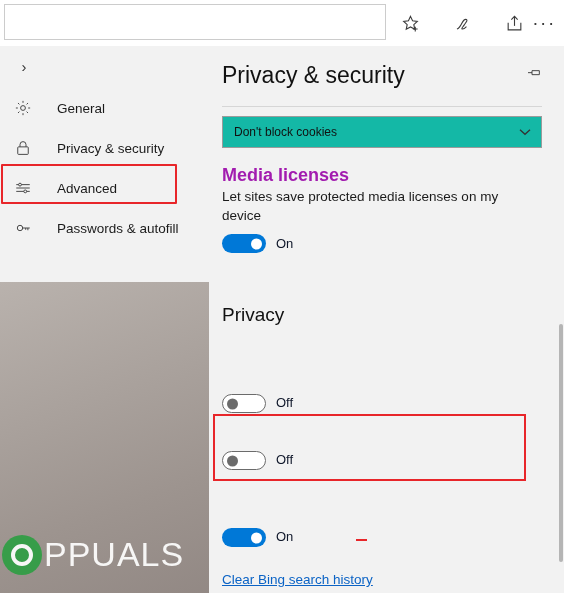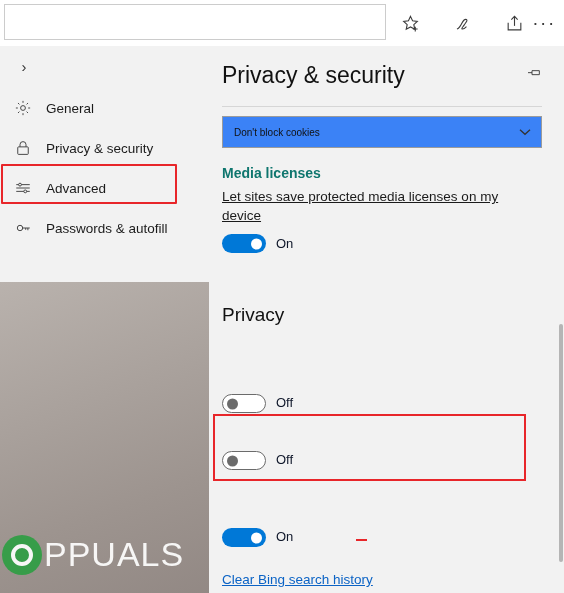--- a/index.html
+++ b/index.html
@@ -79,20 +79,21 @@
     width: 26px;
     display: flex;
     align-items: center;
     justify-content: flex-start;
     color: #444444;
   }
   .navitem .lbl {
     font-size: 13.5px;
     color: #1b1b1b;
     padding-left: 6px;
+    margin-left: 11px;
   }
   .nav-highlight {
     position: absolute;
     left: 1px; top: 118px;
     width: 176px; height: 40px;
     border: 2px solid #e8262a;
     box-sizing: border-box;
     border-radius: 1px;
   }
 
@@ -161,49 +162,48 @@
     position: absolute;
     left: 13px; top: 60px;
     width: 320px; height: 1px;
     background: #d6d6d6;
   }
 
   .combobox {
     position: absolute;
     left: 13px; top: 70px;
     width: 320px; height: 32px;
-    background: #3b82f6;
+    background: #14b8a6;
     border: 1px solid #9b9b9b;
     box-sizing: border-box;
     display: flex;
     align-items: center;
     padding-left: 11px;
-    font-size: 10px;
+    font-size: 12px;
     color: #111111;
   }
   .combobox .chev {
     position: absolute;
     right: 10px;
     color: #333333;
     font-size: 11px;
   }
 
   .sect-head {
     position: absolute;
-    font-size: 14px;
+    font-size: 18px;
     font-weight: bold;
-    color: #0f766e;
+    color: #a21caf;
   }
   .sect-sub {
     position: absolute;
     font-size: 13.5px;
     color: #1b1b1b;
     line-height: 19px;
     width: 300px;
-    text-decoration: underline;
   }
   .big-head {
     position: absolute;
     font-size: 19px;
     color: #111111;
   }
   .opt-label {
     position: absolute;
     font-size: 13.5px;
     color: #1b1b1b;

